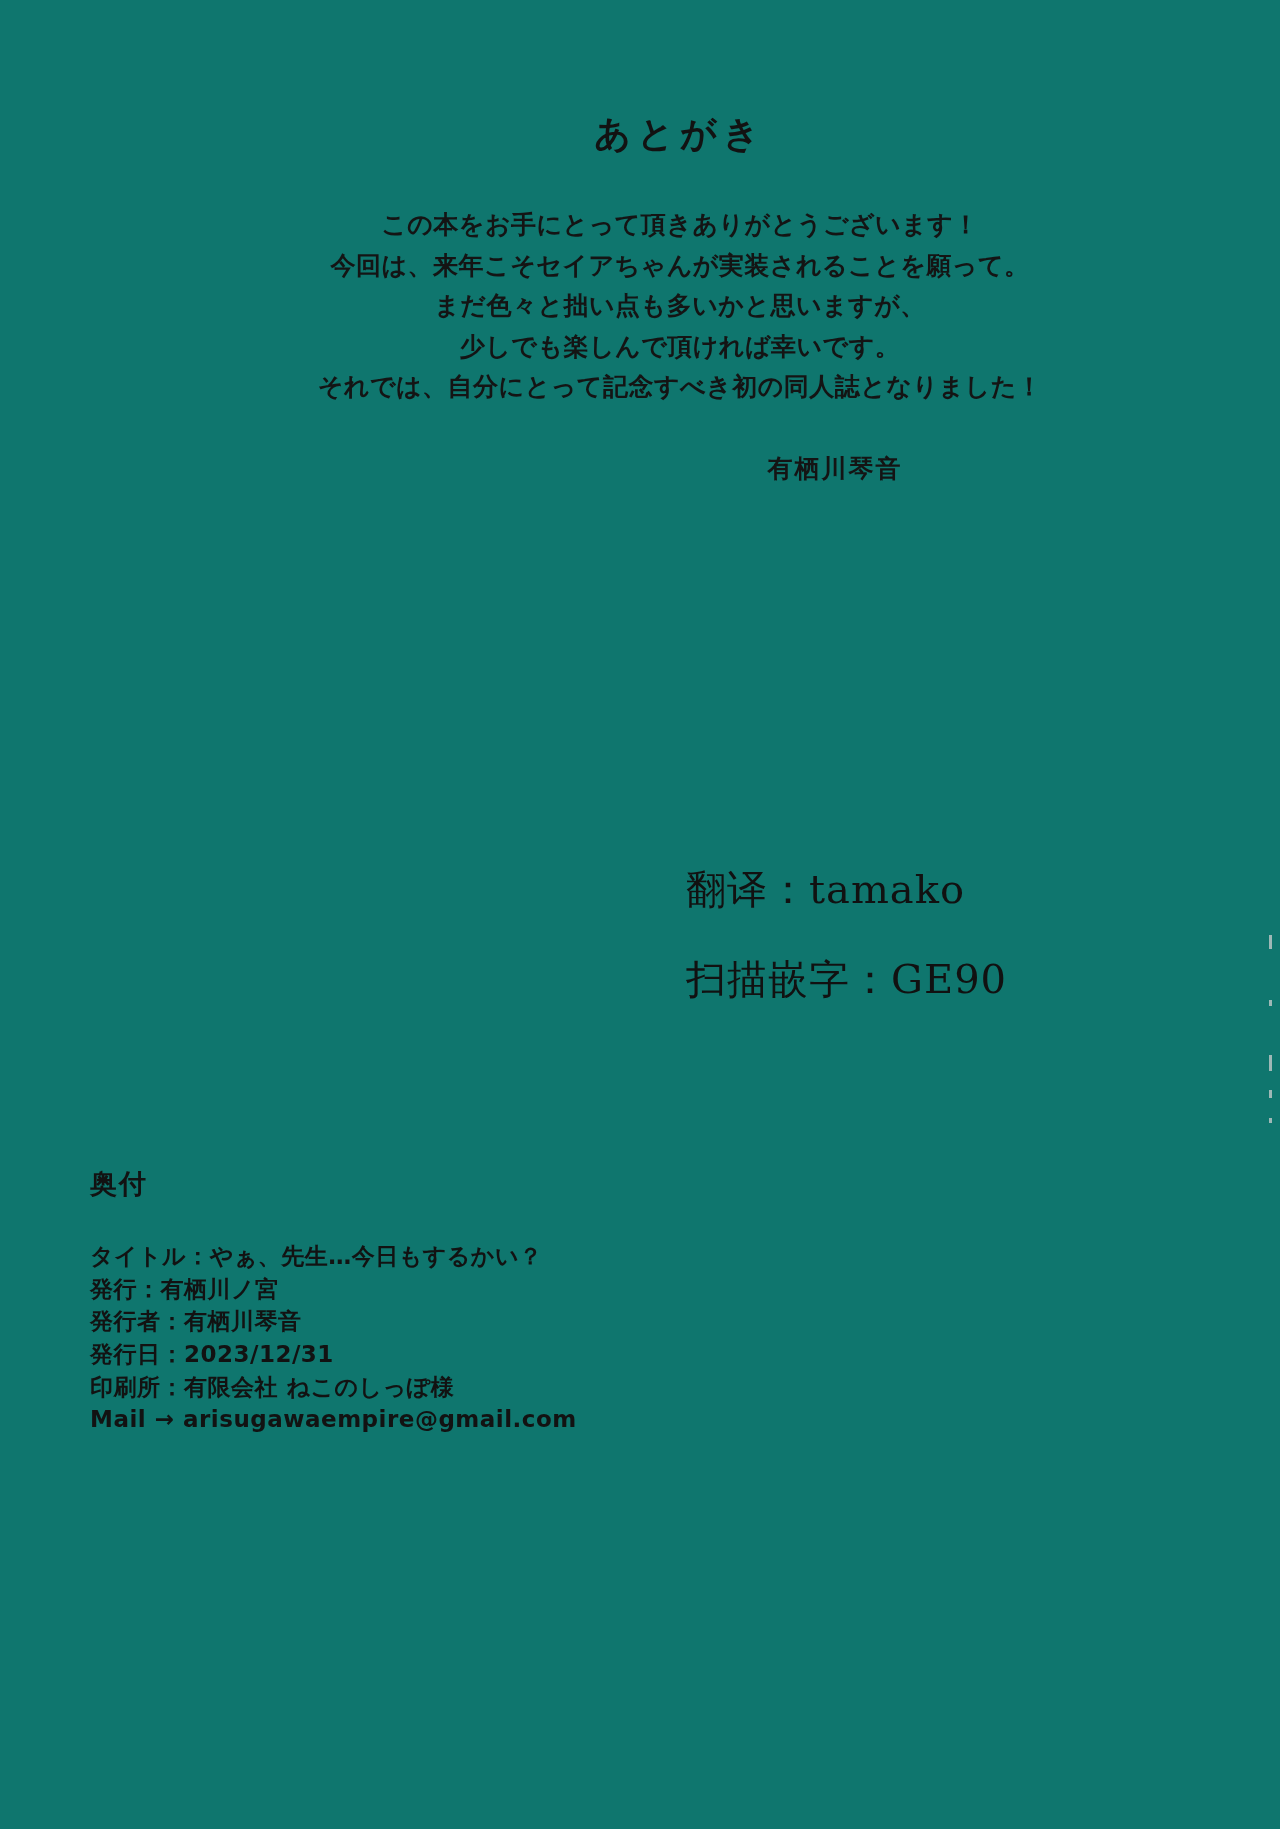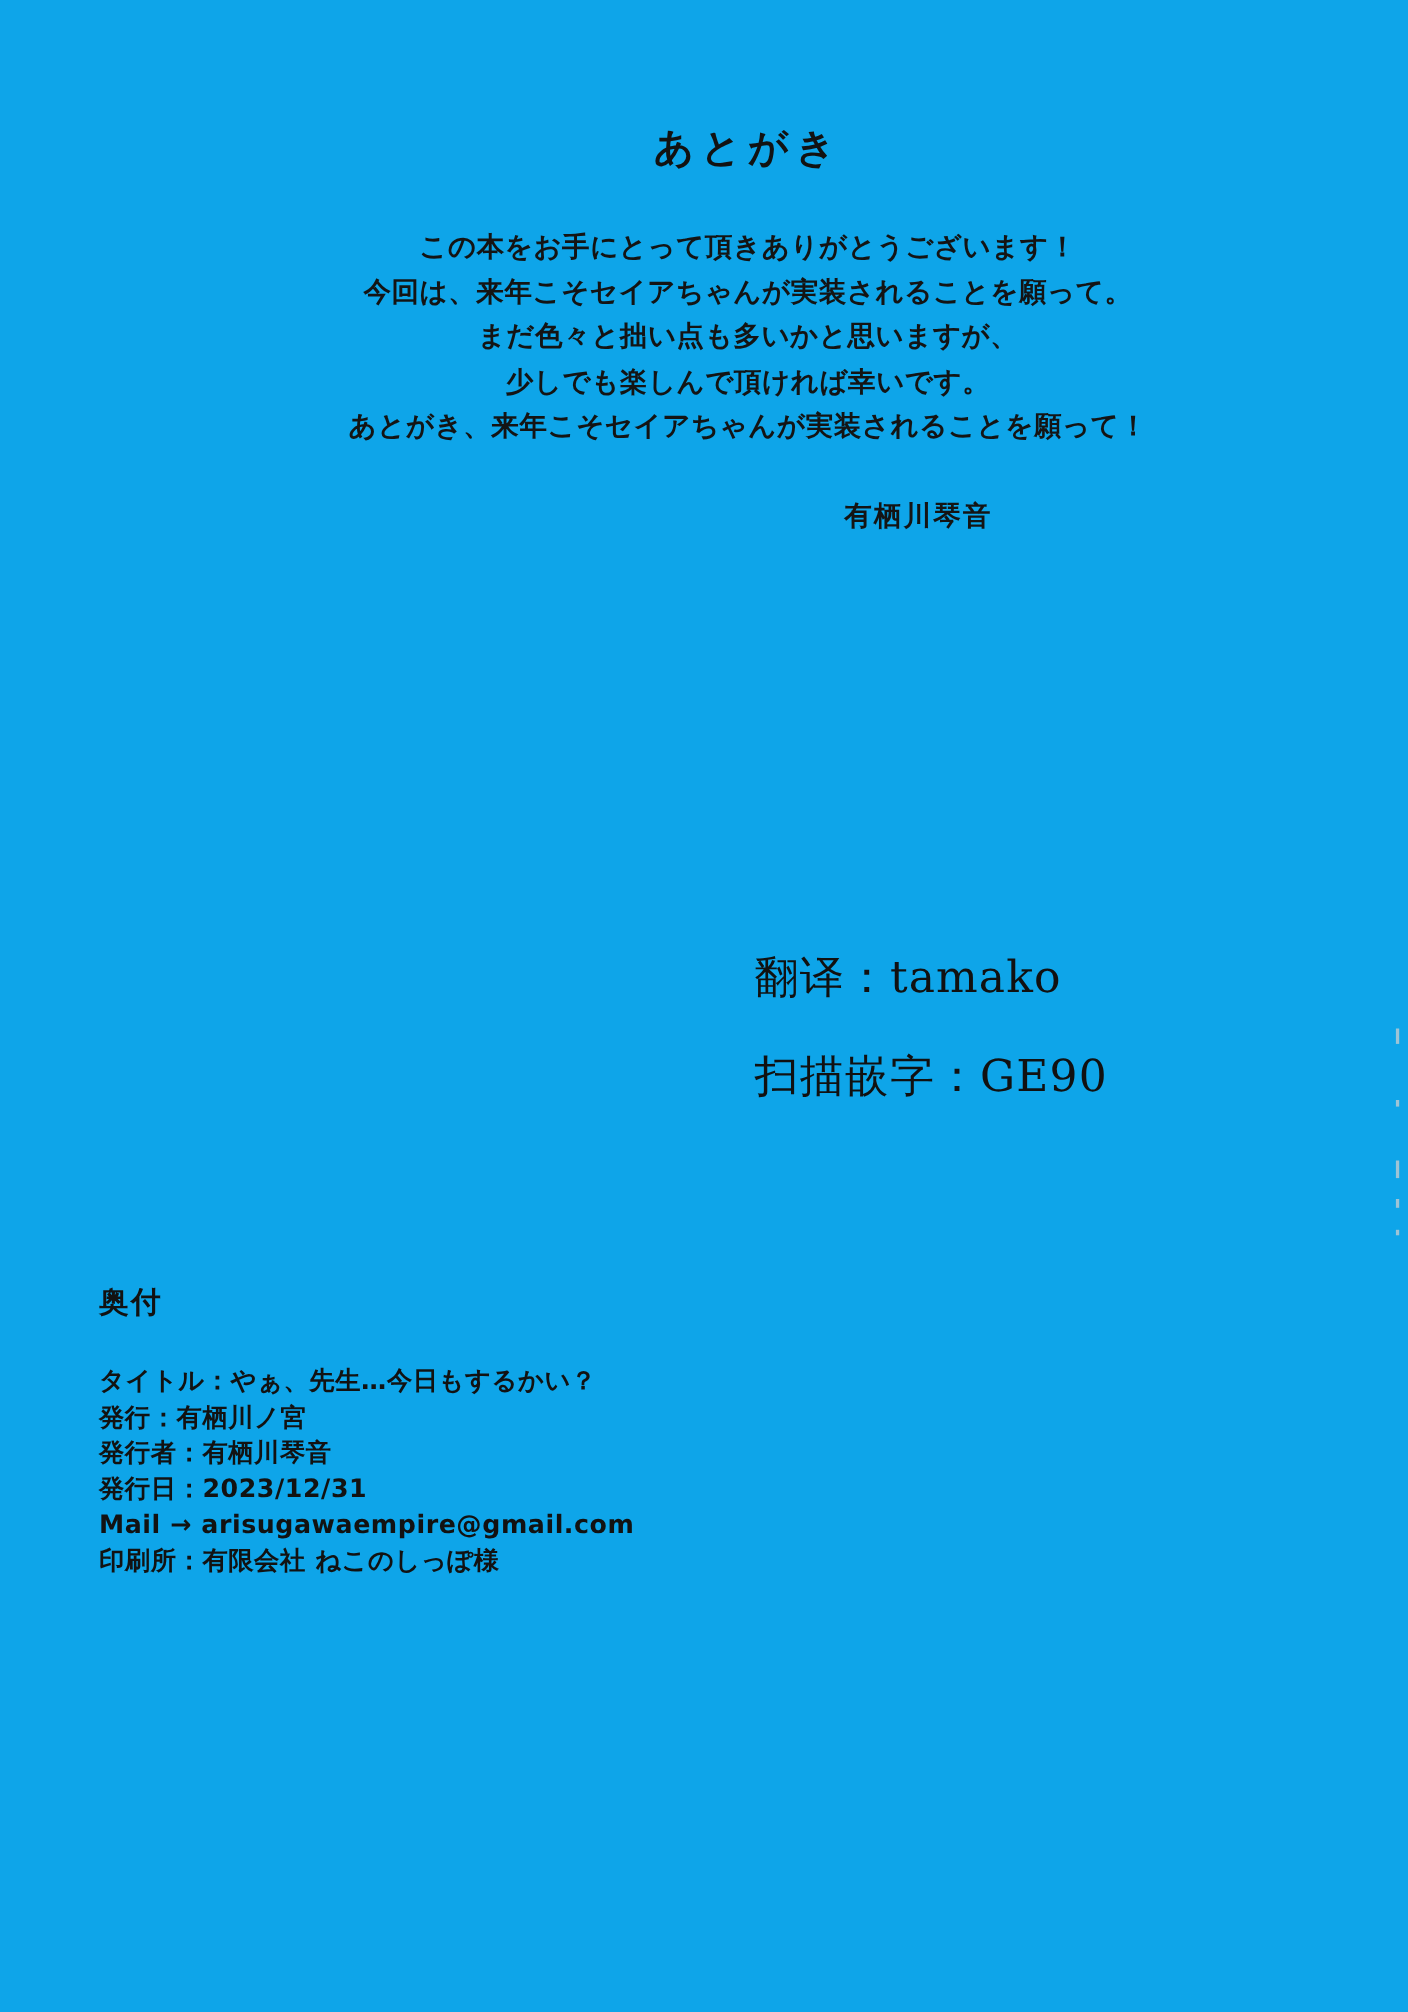--- a/index.html
+++ b/index.html
@@ -12,21 +12,21 @@
     height: 1829px;
     position: relative;
     font-family: "DejaVu Sans", "Liberation Sans", sans-serif;
     color: #1a1a1a;
     overflow: hidden;
   }
 
   .page {
     position: absolute;
     inset: 0;
-    background: #0ea5e9;
+    background: #0f766e;
     text-decoration: underline;
   }
 
   
   .afterword {
     position: absolute;
     top: 110px;
     left: 180px;
     width: 1000px;
     text-align: center;
@@ -120,39 +120,39 @@
 
 <div class="page">
 
   <section class="afterword">
     <h1 class="afterword-title">あとがき</h1>
     <div class="afterword-body">
       <span class="afterword-line">この本をお手にとって頂きありがとうございます！</span>
       <span class="afterword-line">今回は、来年こそセイアちゃんが実装されることを願って。</span>
       <span class="afterword-line">まだ色々と拙い点も多いかと思いますが、</span>
       <span class="afterword-line">少しでも楽しんで頂ければ幸いです。</span>
-      <span class="afterword-line">あとがき、来年こそセイアちゃんが実装されることを願って！</span>
+      <span class="afterword-line">それでは、自分にとって記念すべき初の同人誌となりました！</span>
     </div>
     <div class="afterword-sign">有栖川琴音</div>
   </section>
 
   <section class="credits">
     <div class="credit-line">翻译：tamako</div>
     <div class="credit-line">扫描嵌字：GE90</div>
   </section>
 
   <section class="colophon">
     <h2 class="colophon-title">奥付</h2>
     <div class="colophon-list">
       <span class="colophon-row">タイトル：やぁ、先生…今日もするかい？</span>
       <span class="colophon-row">発行：有栖川ノ宮</span>
       <span class="colophon-row">発行者：有栖川琴音</span>
       <span class="colophon-row">発行日：2023/12/31</span>
+      <span class="colophon-row">印刷所：有限会社 ねこのしっぽ様</span>
       <span class="colophon-row">Mail → arisugawaempire@gmail.com</span>
-      <span class="colophon-row">印刷所：有限会社 ねこのしっぽ様</span>
     </div>
   </section>
 
   <span class="speck s1"></span>
   <span class="speck s2"></span>
   <span class="speck s3"></span>
   <span class="speck s4"></span>
   <span class="speck s5"></span>
 
 </div>

